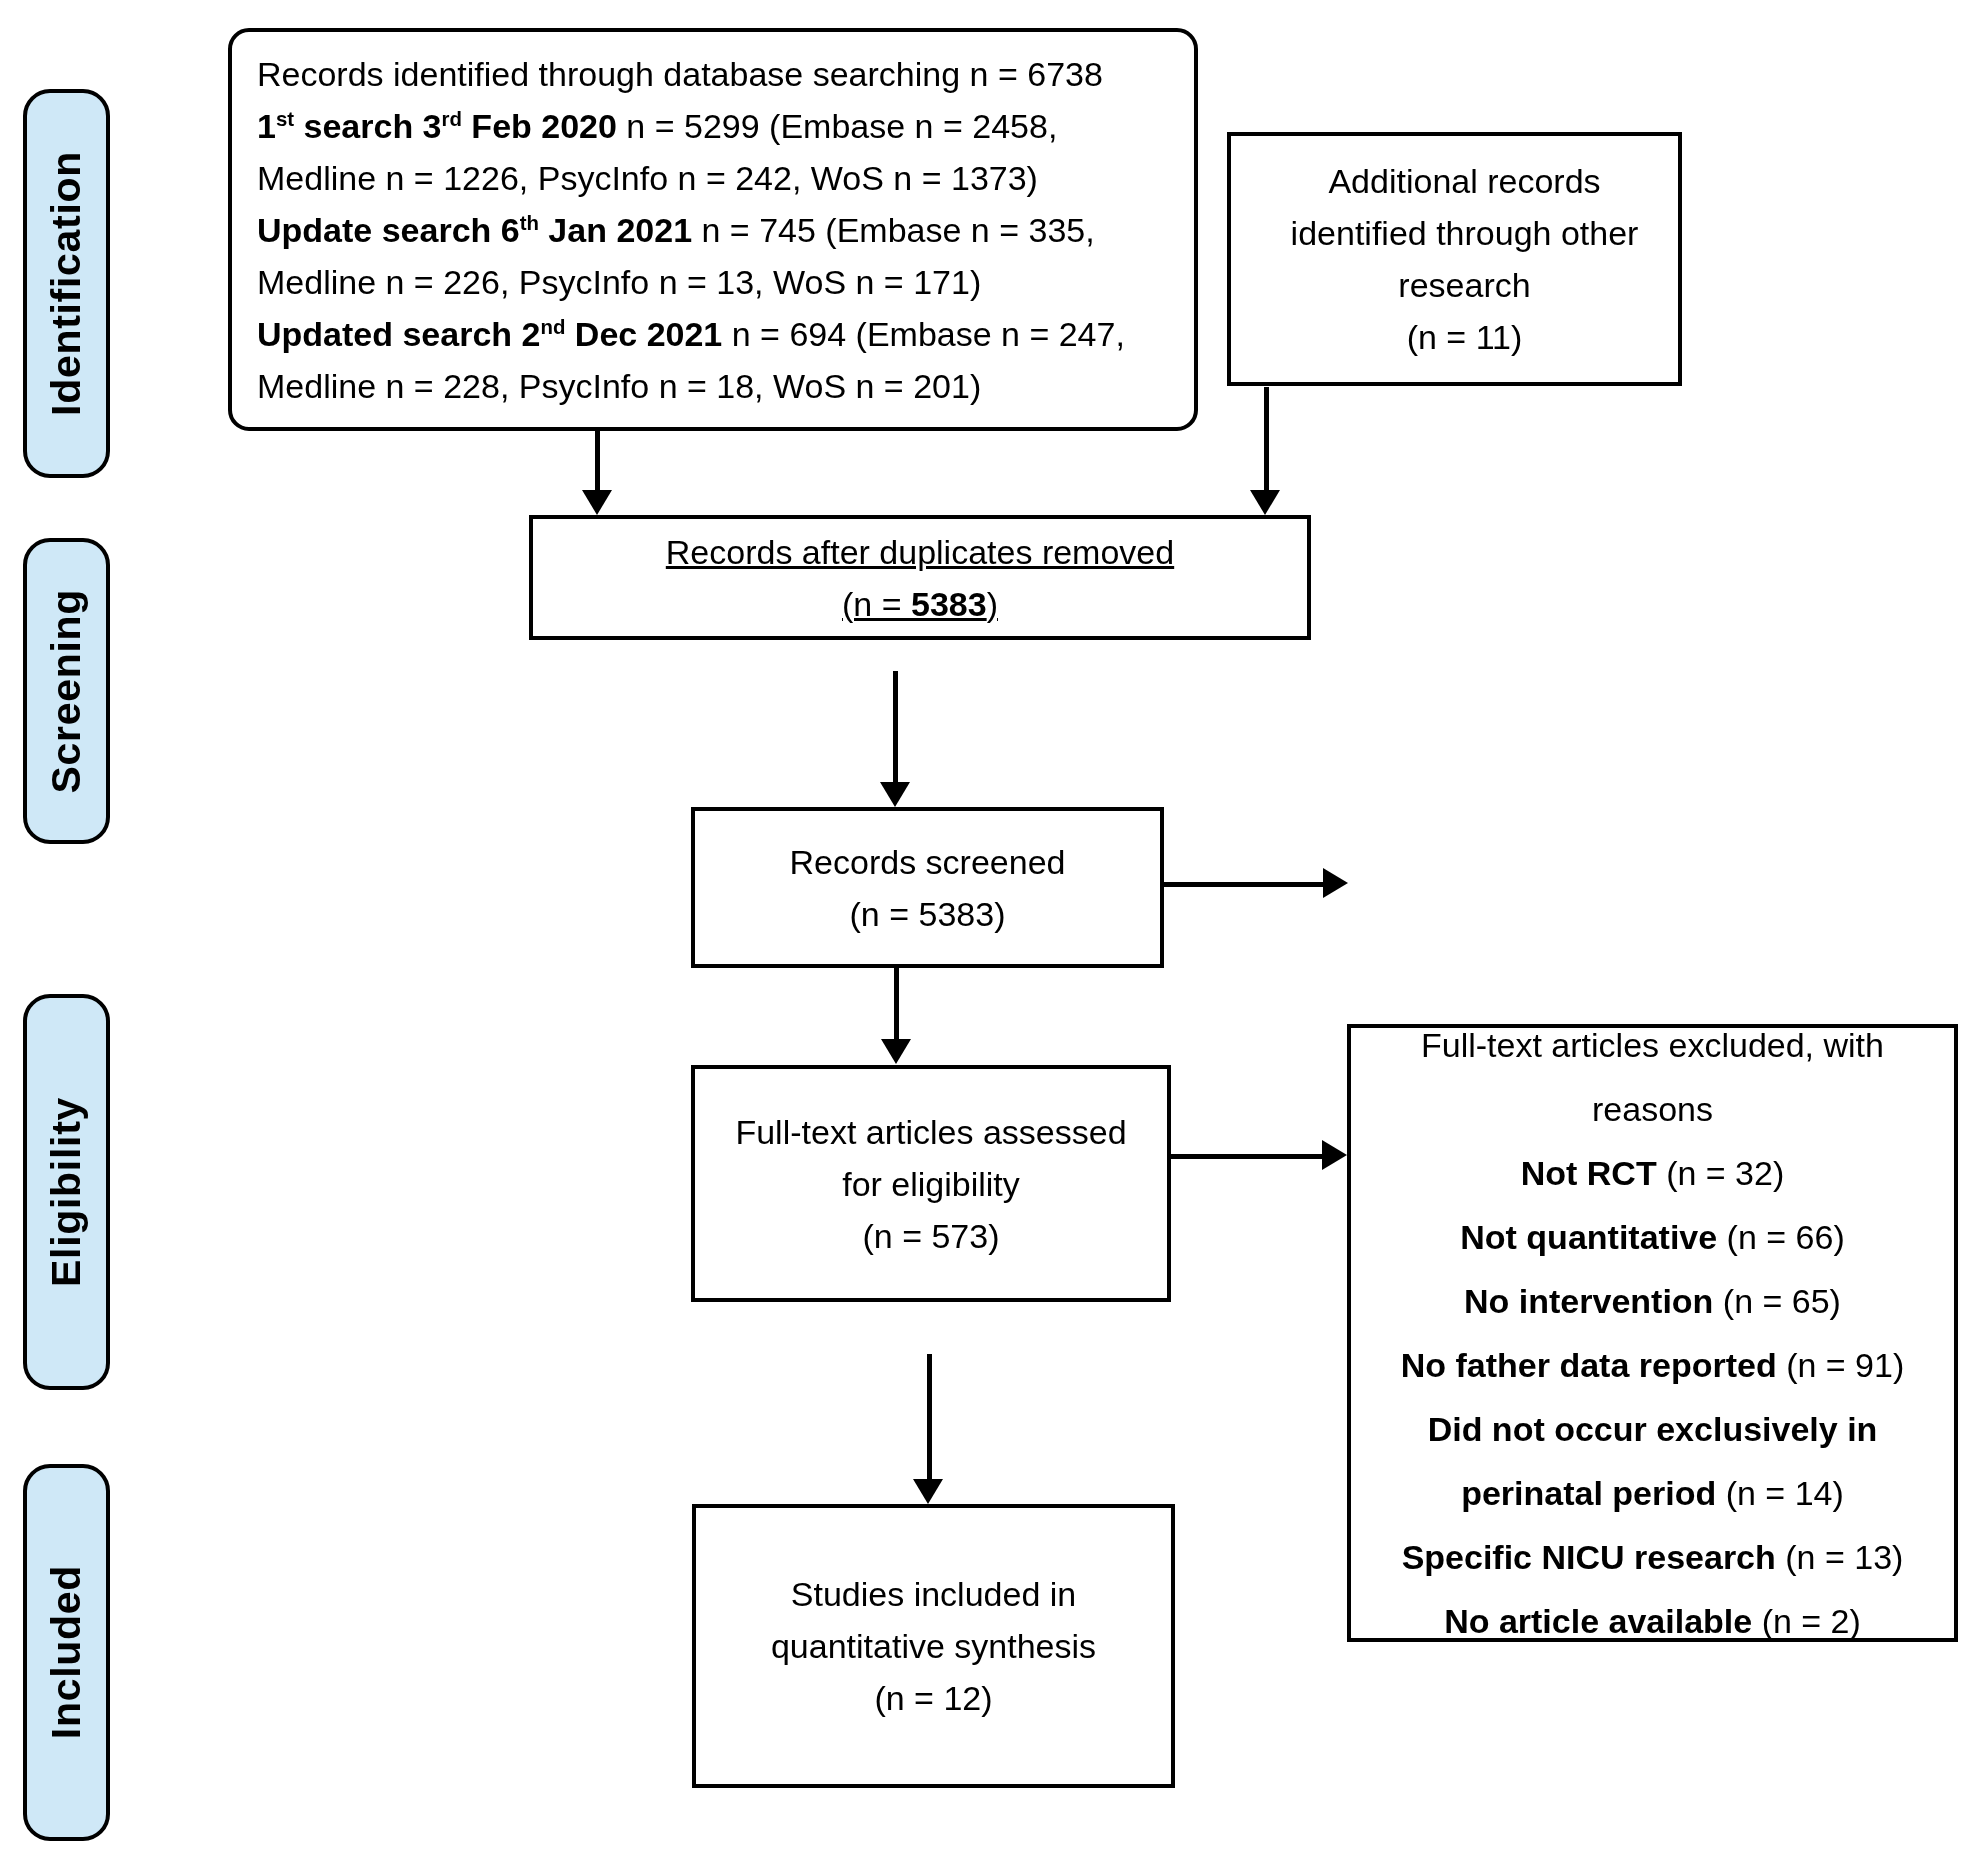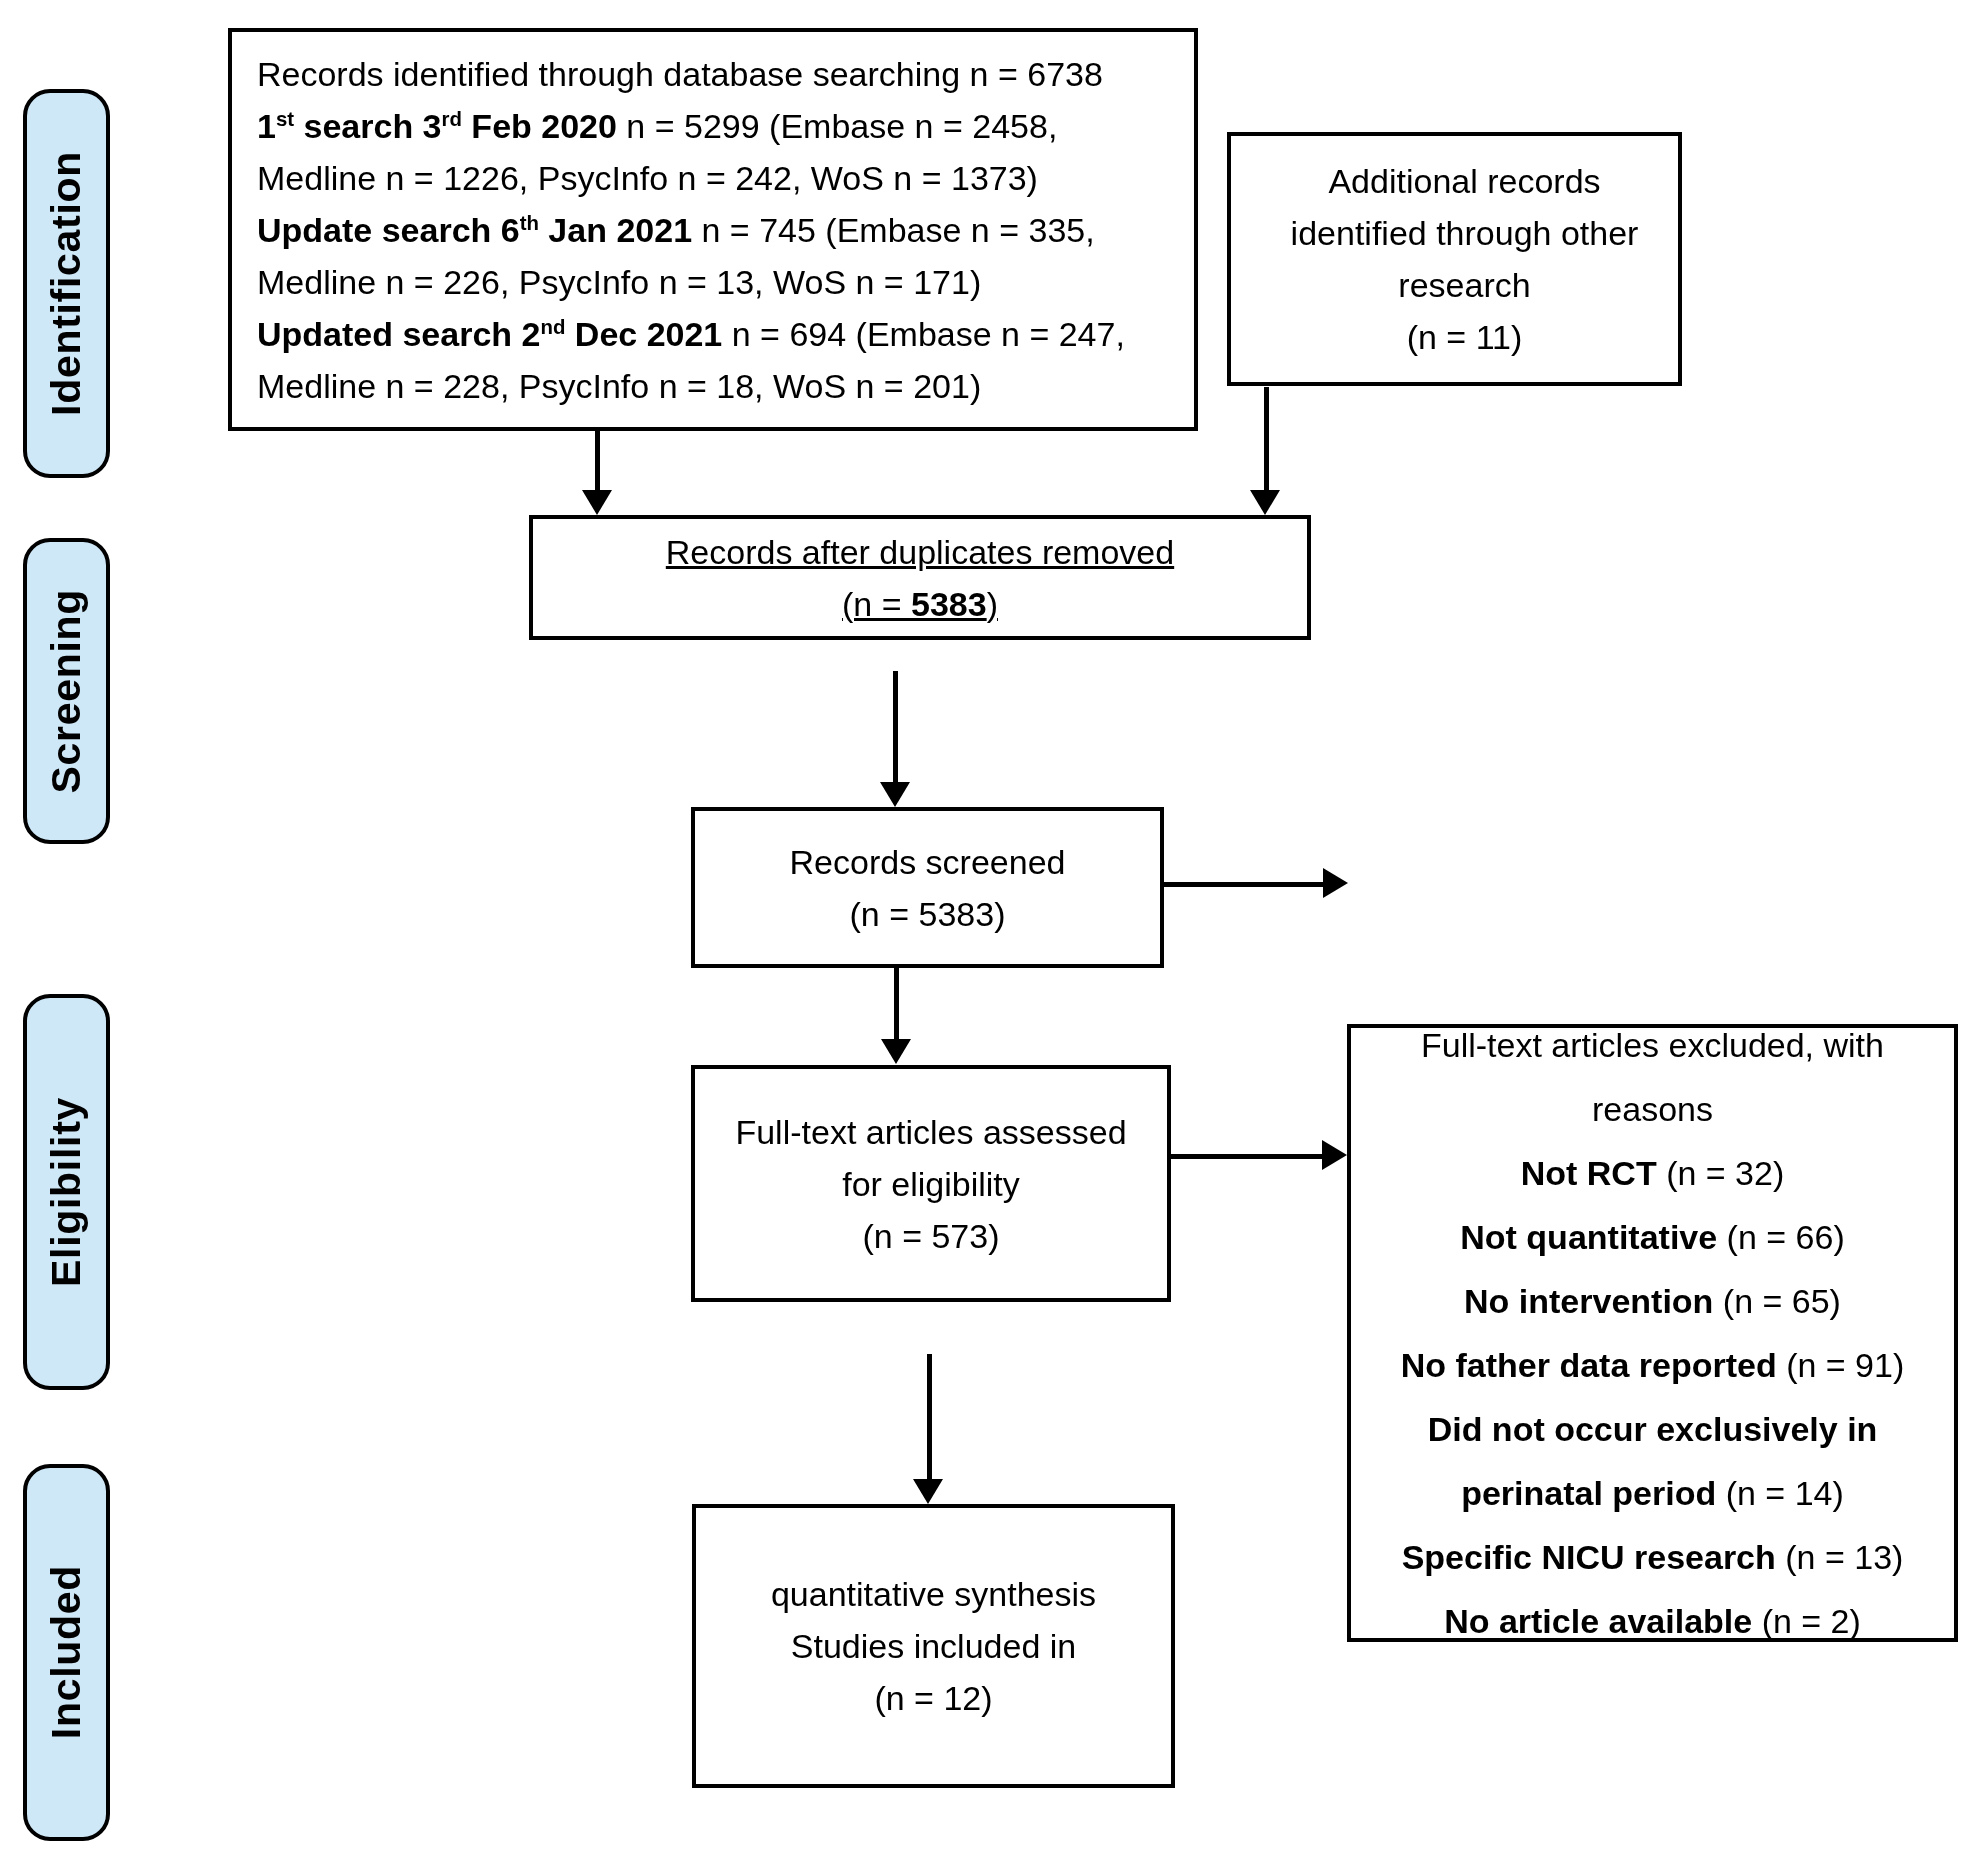--- a/index.html
+++ b/index.html
@@ -72,21 +72,21 @@
     border-left: 25px solid var(--line, #000000);
   }
 
   
   #stage-identification { left: 23px;  top: 89px;  width: 87px; height: 389px; }
   #stage-screening      { left: 23px;  top: 538px;  width: 87px; height: 306px; }
   #stage-eligibility    { left: 23px;  top: 994px; width: 87px; height: 396px; }
   #stage-included       { left: 23px;  top: 1464px; width: 87px; height: 377px; }
 
   
-  #box-database   { left: 228px;  top: 28px;   width: 970px; height: 403px; }
+  #box-database   { left: 228px;  top: 28px;   width: 970px; height: 403px; border-radius: 21px; }
   #box-other      { left: 1227px; top: 132px;  width: 455px;  height: 254px; padding-left: 20px; }
   #box-duplicates { left: 529px;  top: 515px;  width: 782px; height: 125px; text-decoration: underline; }
   #box-screened   { left: 691px;  top: 807px; width: 473px;  height: 161px; }
   #box-excluded   { left: 1348px; top: 807px; width: 492px;  height: 161px; }
   #box-fulltext   { left: 691px;  top: 1065px; width: 480px;  height: 237px; }
   #box-reasons    { left: 1347px; top: 1024px; width: 611px;  height: 618px; gap: 12px; }
   #box-included   { left: 692px;  top: 1504px; width: 483px;  height: 284px; }
 
   
   #arr1-line { left: 595px;  top: 431px;  height: 62px; }
@@ -156,22 +156,22 @@
       <div class="line"><span class="b">Not RCT</span><span> (n = 32)</span></div>
       <div class="line"><span class="b">Not quantitative</span><span> (n = 66)</span></div>
       <div class="line"><span class="b">No intervention</span><span> (n = 65)</span></div>
       <div class="line"><span class="b">No father data reported</span><span> (n = 91)</span></div>
       <div class="line"><span class="b">Did not occur exclusively in</span></div>
       <div class="line"><span class="b">perinatal period</span><span> (n = 14)</span></div>
       <div class="line"><span class="b">Specific NICU research</span><span> (n = 13)</span></div>
       <div class="line"><span class="b">No article available</span><span> (n = 2)</span></div>
     </div>
   <div class="box" id="box-included">
+      <div class="line"><span>Studies included in</span></div>
       <div class="line"><span>quantitative synthesis</span></div>
-      <div class="line"><span>Studies included in</span></div>
       <div class="line"><span>(n = 12)</span></div>
     </div>
 
   <div>
     <div class="vline" id="arr1-line"></div>
     <div class="head-down" id="arr1-head"></div>
   </div>
   <div>
     <div class="vline" id="arr2-line"></div>
     <div class="head-down" id="arr2-head"></div>

